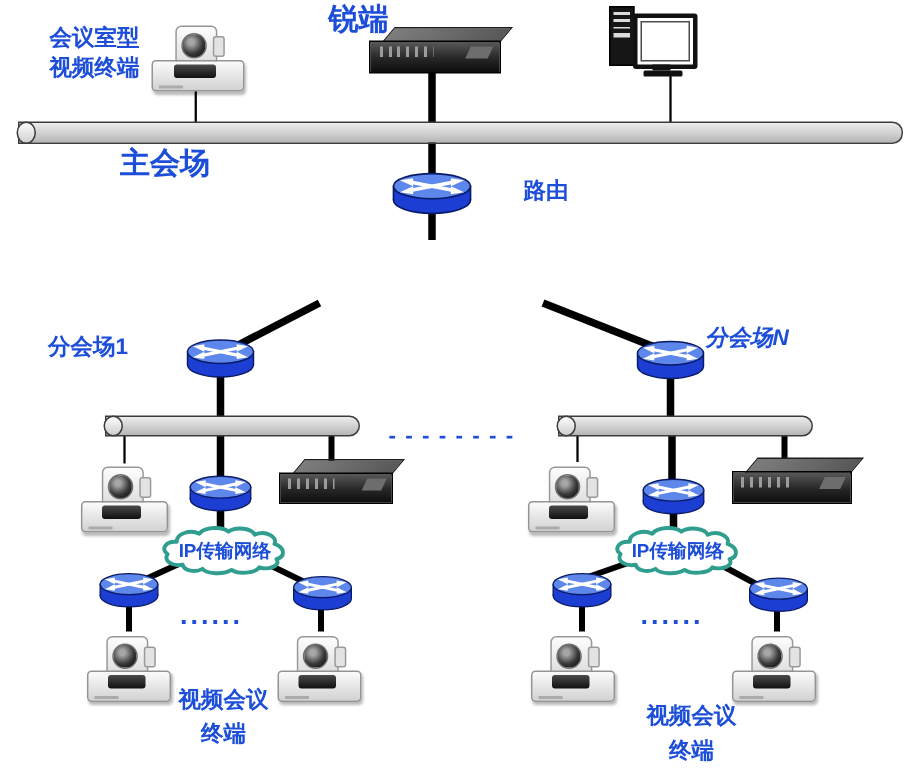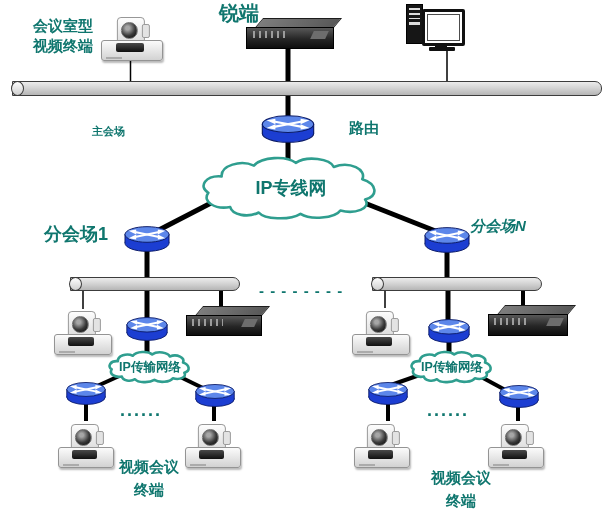--- a/index.html
+++ b/index.html
@@ -1,18 +1,18 @@
 <!DOCTYPE html>
 <html><head>
 <meta charset="utf-8">
 <style>
   html,body{margin:0;padding:0;background:#fff;}
   #diagram{
     position:relative;width:605px;height:514px;background:#fff;overflow:hidden;
-    font-family:"Liberation Sans","DejaVu Sans",sans-serif;color:#0f766e;
+    font-family:"Liberation Sans","DejaVu Sans",sans-serif;color:#1d4ed8;
   }
   .lbl{position:absolute;font-weight:bold;white-space:pre-line;z-index:6;line-height:1.35;}
   .lbl.center{text-align:center;}
   
   #lines{position:absolute;left:0;top:0;z-index:1;}
   
   .bus{position:absolute;z-index:2;background:linear-gradient(180deg,#ececec 0%,#cfcfcf 55%,#b5b5b5 100%);
        border:1px solid #3c3c3c;border-radius:0 7px 7px 0;}
   .bus .cap{position:absolute;left:-2px;top:-1px;bottom:-1px;width:11px;border:1px solid #3c3c3c;
        border-radius:50%;background:linear-gradient(180deg,#fdfdfd,#cfcfcf);}
@@ -151,35 +151,29 @@
         <div class="screen"></div>
       </div>
     <div class="stand"></div>
     <div class="foot"></div>
   </div>
 
 
   <div class="bus" style="left:12px;top:81px;width:588px;height:13px">
       <div class="cap"></div>
     </div>
-  <div class="lbl" style="left:92px;top:96px;font-size:11px;margin-top:28px;">主会场</div>
+  <div class="lbl" style="left:80px;top:96px;font-size:20px;">主会场</div>
 
   <svg class="icon" style="left:260px;top:114px" width="56" height="30" viewBox="0 0 60 34" preserveAspectRatio="none">
       <use href="#sym-router"></use>
     </svg>
   <div class="lbl" style="left:318px;top:118px;font-size:15px;padding-left:31px;">路由</div>
 
-  <div class="cloud" style="left:196px;top:154px;width:190px;height:68px">
-    <svg width="190" height="68" viewBox="0 0 200 100" preserveAspectRatio="none">
-        <use href="#sym-cloud"></use>
-      </svg>
-    <div class="cloud-label" style="font-size:18px">IP专线网</div>
-  </div>
-
-  <div class="lbl" style="left:44px;top:222px;font-size:18px;">分会场1</div>
+
+  <div class="lbl" style="left:32px;top:222px;font-size:15px;">分会场1</div>
   <svg class="icon" style="left:123px;top:225px" width="48" height="28" viewBox="0 0 60 34" preserveAspectRatio="none">
       <use href="#sym-router"></use>
     </svg>
 
   <div class="lbl" style="left:470px;top:216px;font-size:15px;font-style:italic;">分会场N</div>
   <svg class="icon" style="left:423px;top:226px" width="48" height="28" viewBox="0 0 60 34" preserveAspectRatio="none">
       <use href="#sym-router"></use>
     </svg>
 
   <div class="bus" style="left:70px;top:277px;width:168px;height:12px">

